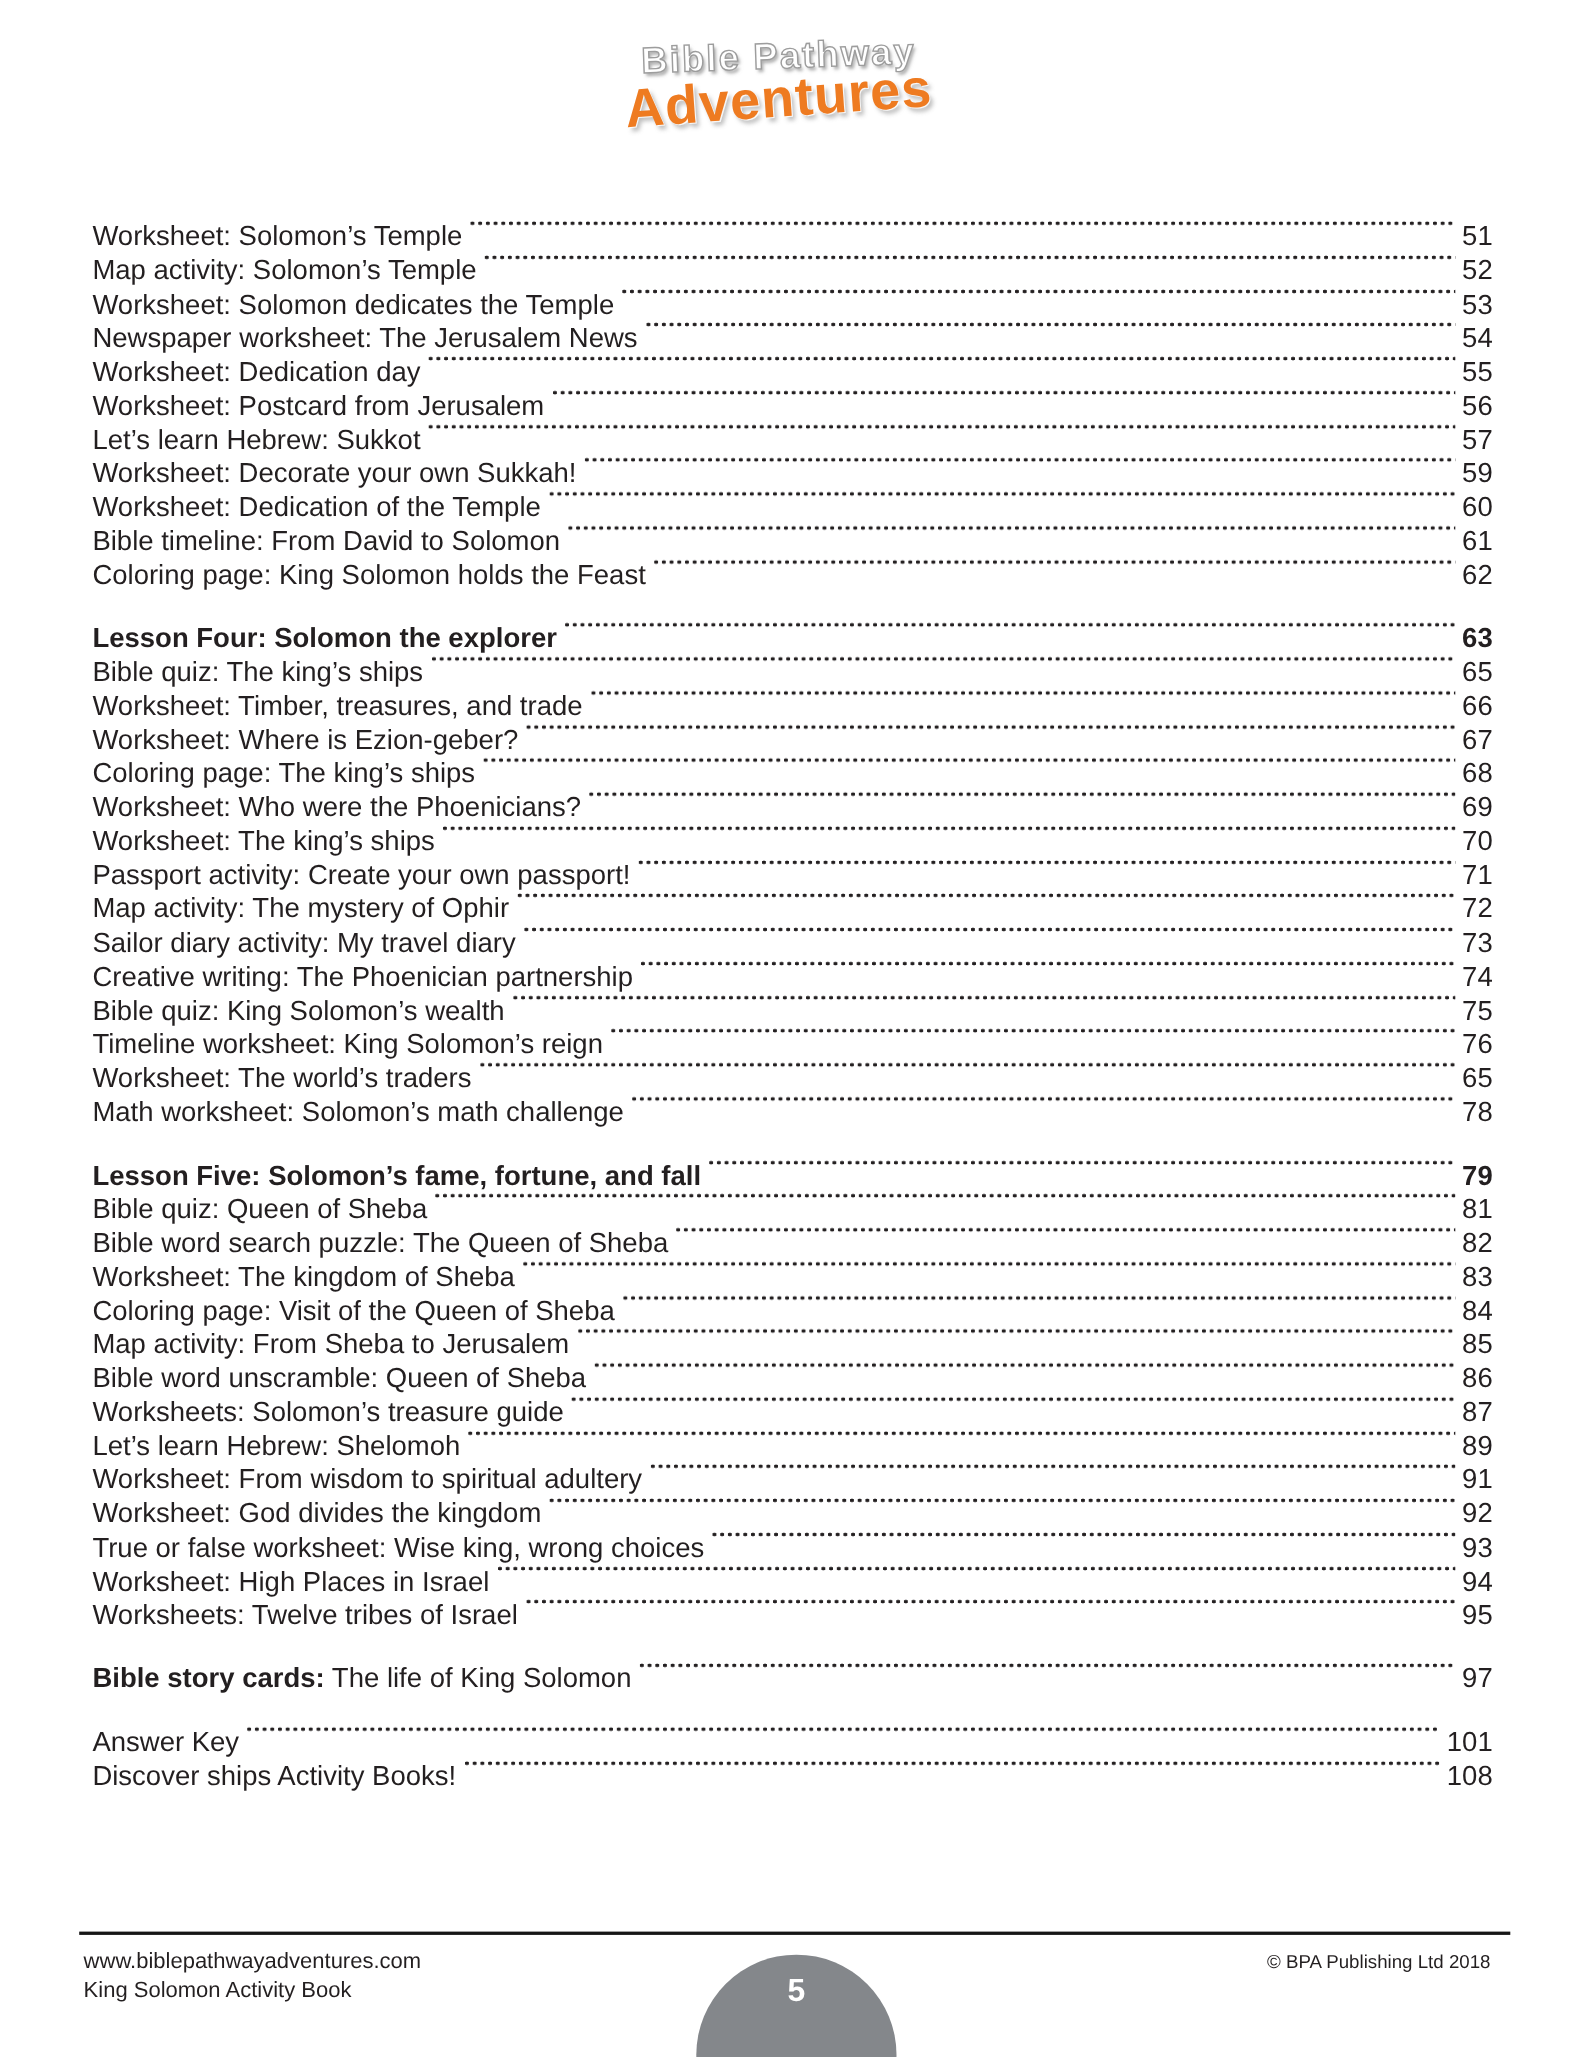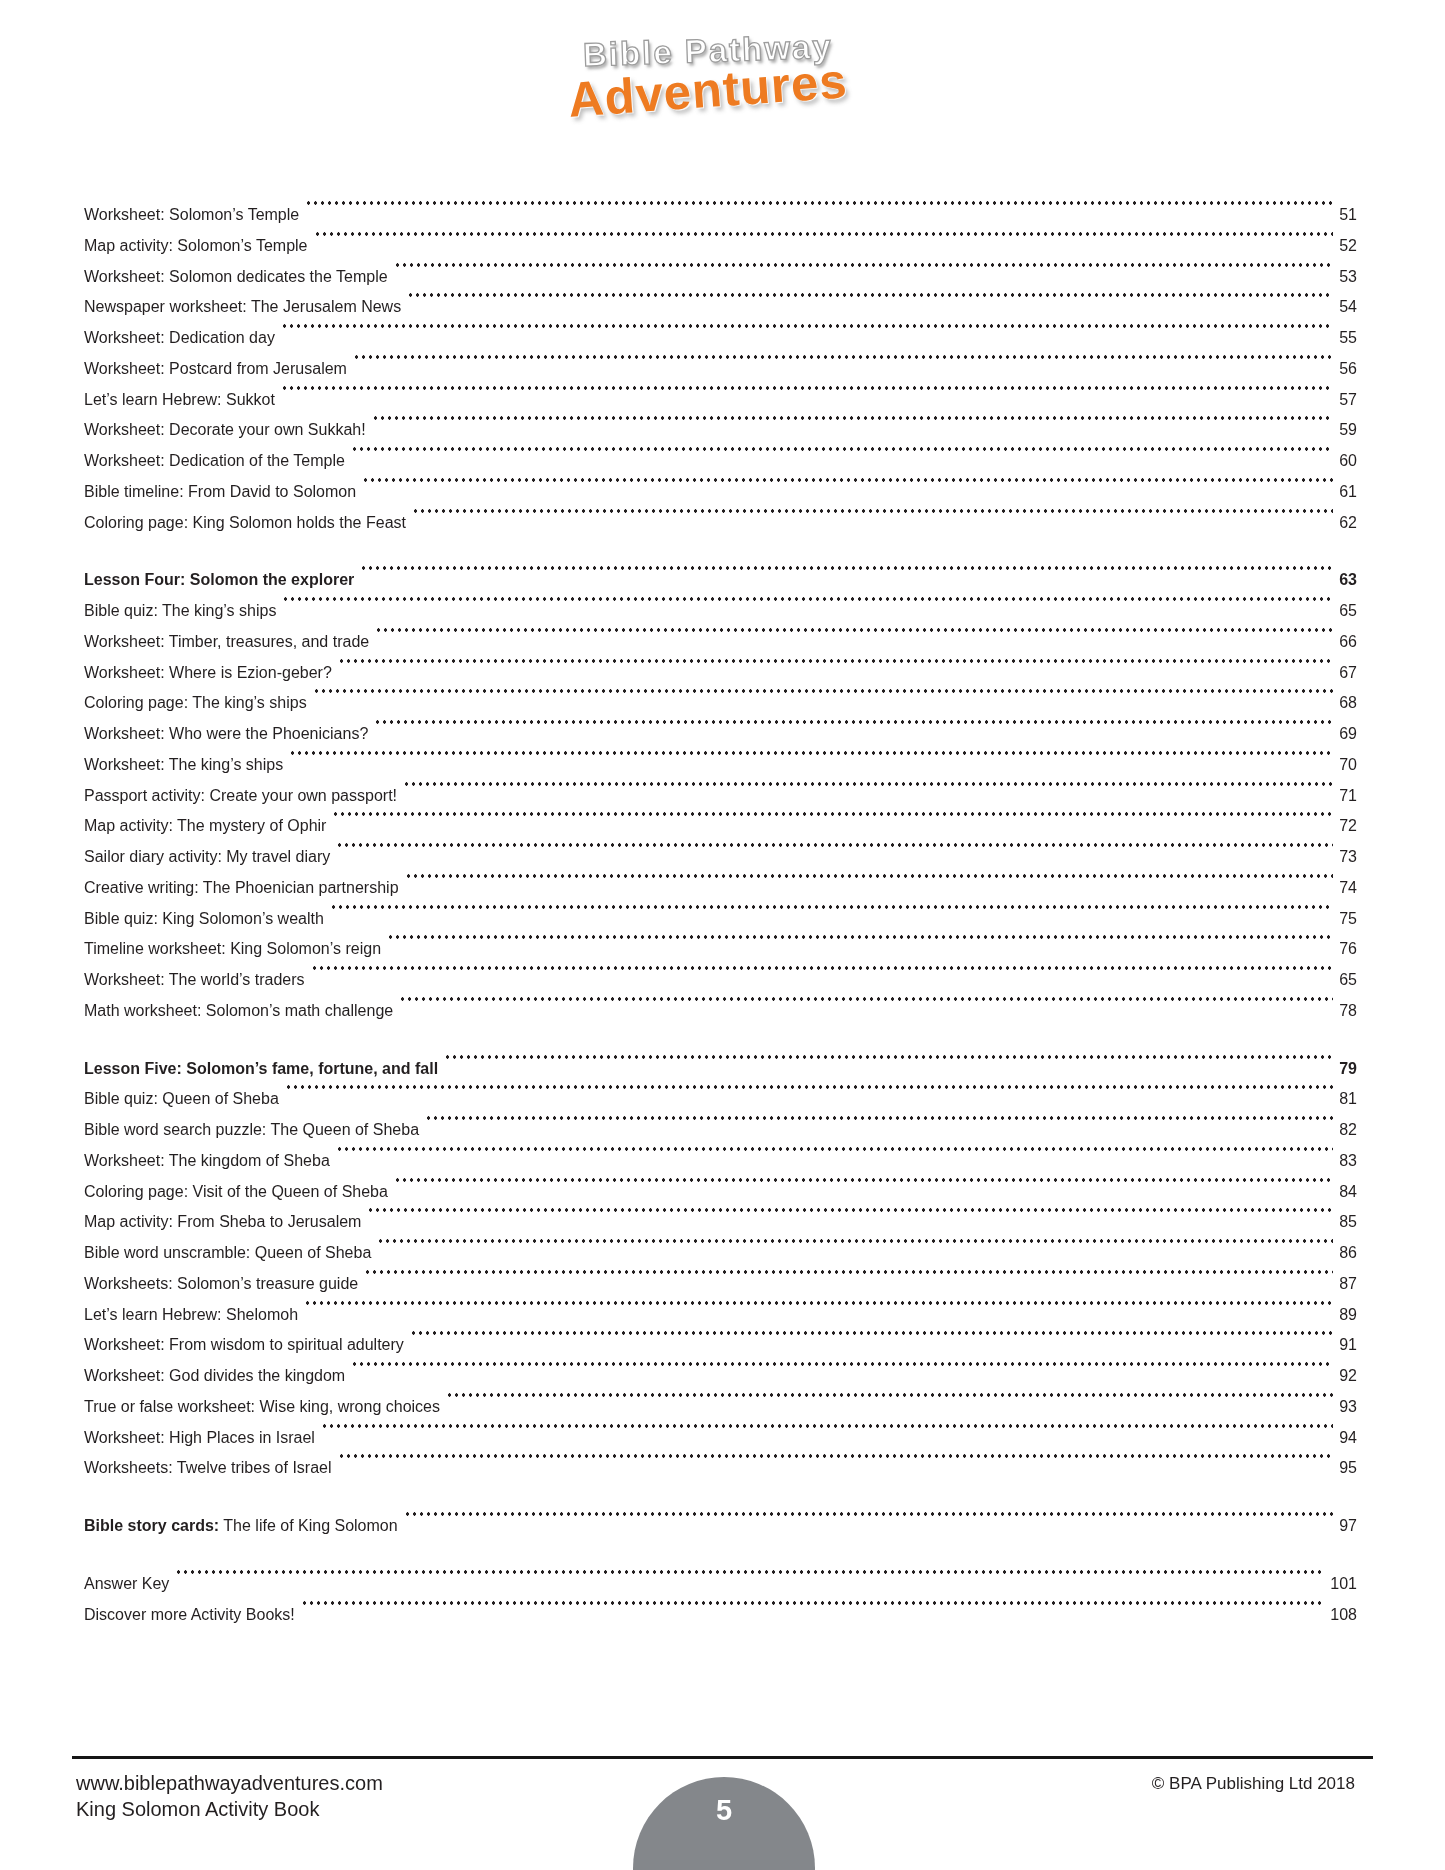--- a/index.html
+++ b/index.html
@@ -43,21 +43,21 @@
   
   .toc {
     position: absolute;
     left: 84px; right: 88px; top: 200px;
   }
   .toc-block + .toc-block { margin-top: 27px; }
   .toc-row {
     display: flex;
     align-items: center;
     height: 30.75px;
-    font-size: 16px;
+    font-size: 25px;
     line-height: 30.75px;
     white-space: nowrap;
   }
   .toc-row.bold, .bold { font-weight: bold; }
   .toc-title { flex: 0 0 auto; }
   .toc-dots {
     flex: 1 1 auto;
     align-self: baseline;
     height: 6px;
     margin: 0 6px 0 6px;
@@ -322,21 +322,21 @@
         <span class="toc-page">97</span>
       </div>
     </div>
     <div class="toc-block">
       <div class="toc-row">
         <span class="toc-title">Answer Key</span>
         <span class="toc-dots"></span>
         <span class="toc-page">101</span>
       </div>
       <div class="toc-row">
-        <span class="toc-title">Discover more Activity Books!</span>
+        <span class="toc-title">Discover ships Activity Books!</span>
         <span class="toc-dots"></span>
         <span class="toc-page">108</span>
       </div>
     </div>
   </div>
 
 <div class="footer-rule"></div>
 <div class="footer-left">
   <div>www.biblepathwayadventures.com</div>
   <div>King Solomon Activity Book</div>

